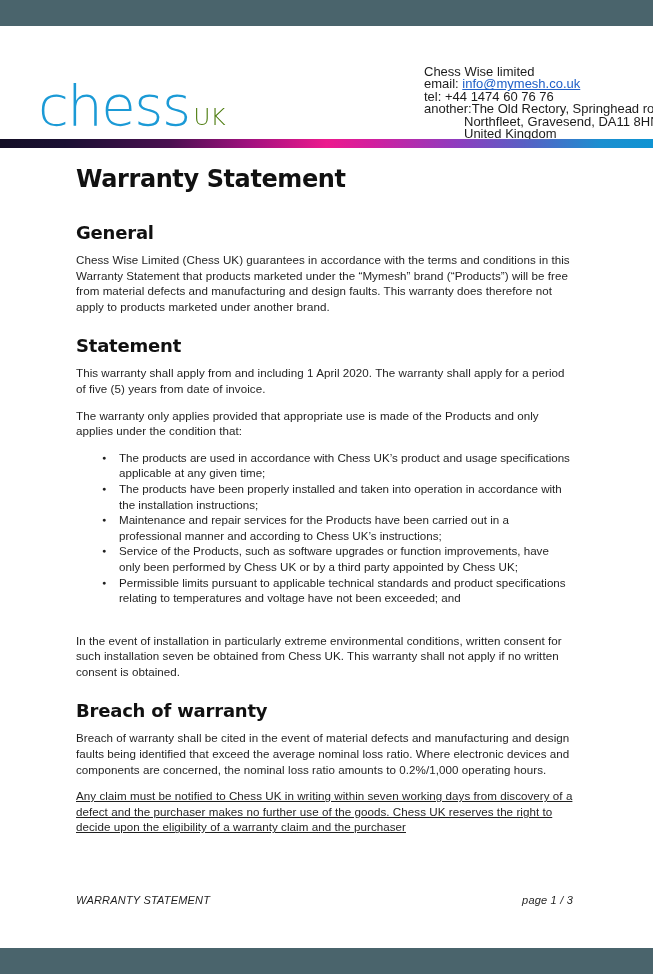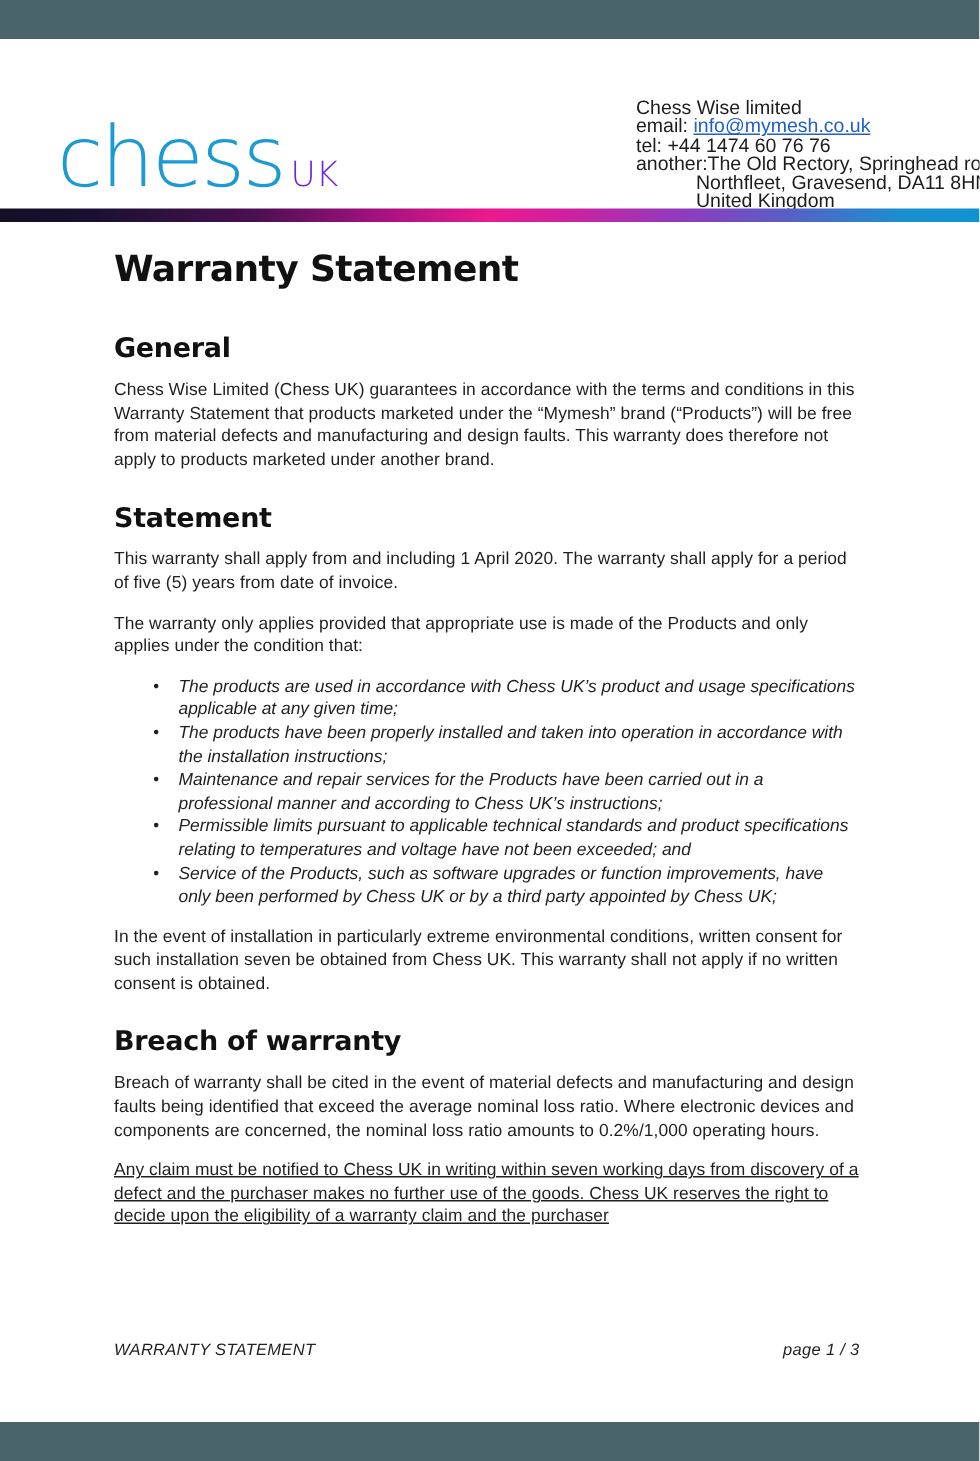--- a/index.html
+++ b/index.html
@@ -60,21 +60,21 @@
     letter-spacing: -1.5px;
     font-weight: 300;
     color: #1b9ad6;
     -webkit-text-stroke: 0px;
   }
   .logo-suffix {
     font-family: "DejaVu Sans", sans-serif;
     font-size: 23px;
     line-height: 23px;
     font-weight: 300;
-    color: #6d28d9;
+    color: #4d7c0f;
     letter-spacing: 0px;
     margin-left: 4px;
   }
 
   .contact {
     position: absolute;
     left: 424px;
     top: 40px;
     font-size: 13px;
     line-height: 12.4px;
@@ -143,24 +143,23 @@
     line-height: 15.6px;
     color: #1f1f1f;
     margin: 0 0 11px 0;
     letter-spacing: 0.05px;
   }
   .para:last-child { margin-bottom: 0; text-decoration: underline; }
   .para b { font-weight: normal; }
   .gap-before-heading { margin-top: 21px; }
 
   ul.bullets {
-    margin: 4px 0 11px 0;
+    margin: 4px 0 27px 0;
     padding: 0;
     list-style: none;
-    font-style: italic;
   }
   ul.bullets li {
     position: relative;
     padding-left: 43px;
     font-size: 11.6px;
     line-height: 15.6px;
     color: #1f1f1f;
     margin: 0;
   }
   ul.bullets li::before {
@@ -222,22 +221,22 @@
     <h2 class="section-heading">General</h2>
     <p class="para"><span>Chess Wise Limited (</span><b>Chess UK</b><span>) guarantees in accordance with the terms and conditions in this Warranty Statement that products marketed under the “Mymesh” brand (“Products”) will be free from material defects and manufacturing and design faults.  This warranty does therefore not apply to products marketed under another brand.</span></p>
 
     <h2 class="section-heading gap-before-heading">Statement</h2>
     <p class="para">This warranty shall apply from and including 1 April 2020. The warranty shall apply for a period of five (5) years from date of invoice.</p>
     <p class="para">The warranty only applies provided that appropriate use is made of the Products and only applies under the condition that:</p>
     <ul class="bullets">
       <li>The products are used in accordance with Chess UK’s product and usage specifications applicable at any given time;</li>
       <li>The products have been properly installed and taken into operation in accordance with the installation instructions;</li>
       <li>Maintenance and repair services for the Products have been carried out in a professional manner and according to Chess UK’s instructions;</li>
+      <li>Service of the Products, such as software upgrades or function improvements, have only been performed by Chess UK or by a third party appointed by Chess UK;</li>
       <li>Permissible limits pursuant to applicable technical standards and product specifications relating to temperatures and voltage have not been exceeded; and</li>
-      <li>Service of the Products, such as software upgrades or function improvements, have only been performed by Chess UK or by a third party appointed by Chess UK;</li>
     </ul>
     <p class="para">In the event of installation in particularly extreme environmental conditions, written consent for such installation seven be obtained from Chess UK.  This warranty shall not apply if no written consent is obtained.</p>
 
     <h2 class="section-heading gap-before-heading">Breach of warranty</h2>
     <p class="para">Breach of warranty shall be cited in the event of material defects and manufacturing and design faults being identified that exceed the average nominal loss ratio. Where electronic devices and components are concerned, the nominal loss ratio amounts to 0.2%/1,000 operating hours.</p>
     <p class="para">Any claim must be notified to Chess UK in writing within seven working days from discovery of a defect and the purchaser makes no further use of the goods. Chess UK reserves the right to decide upon the eligibility of a warranty claim and the purchaser</p>
 
   </div>
 
   <div class="footer">

